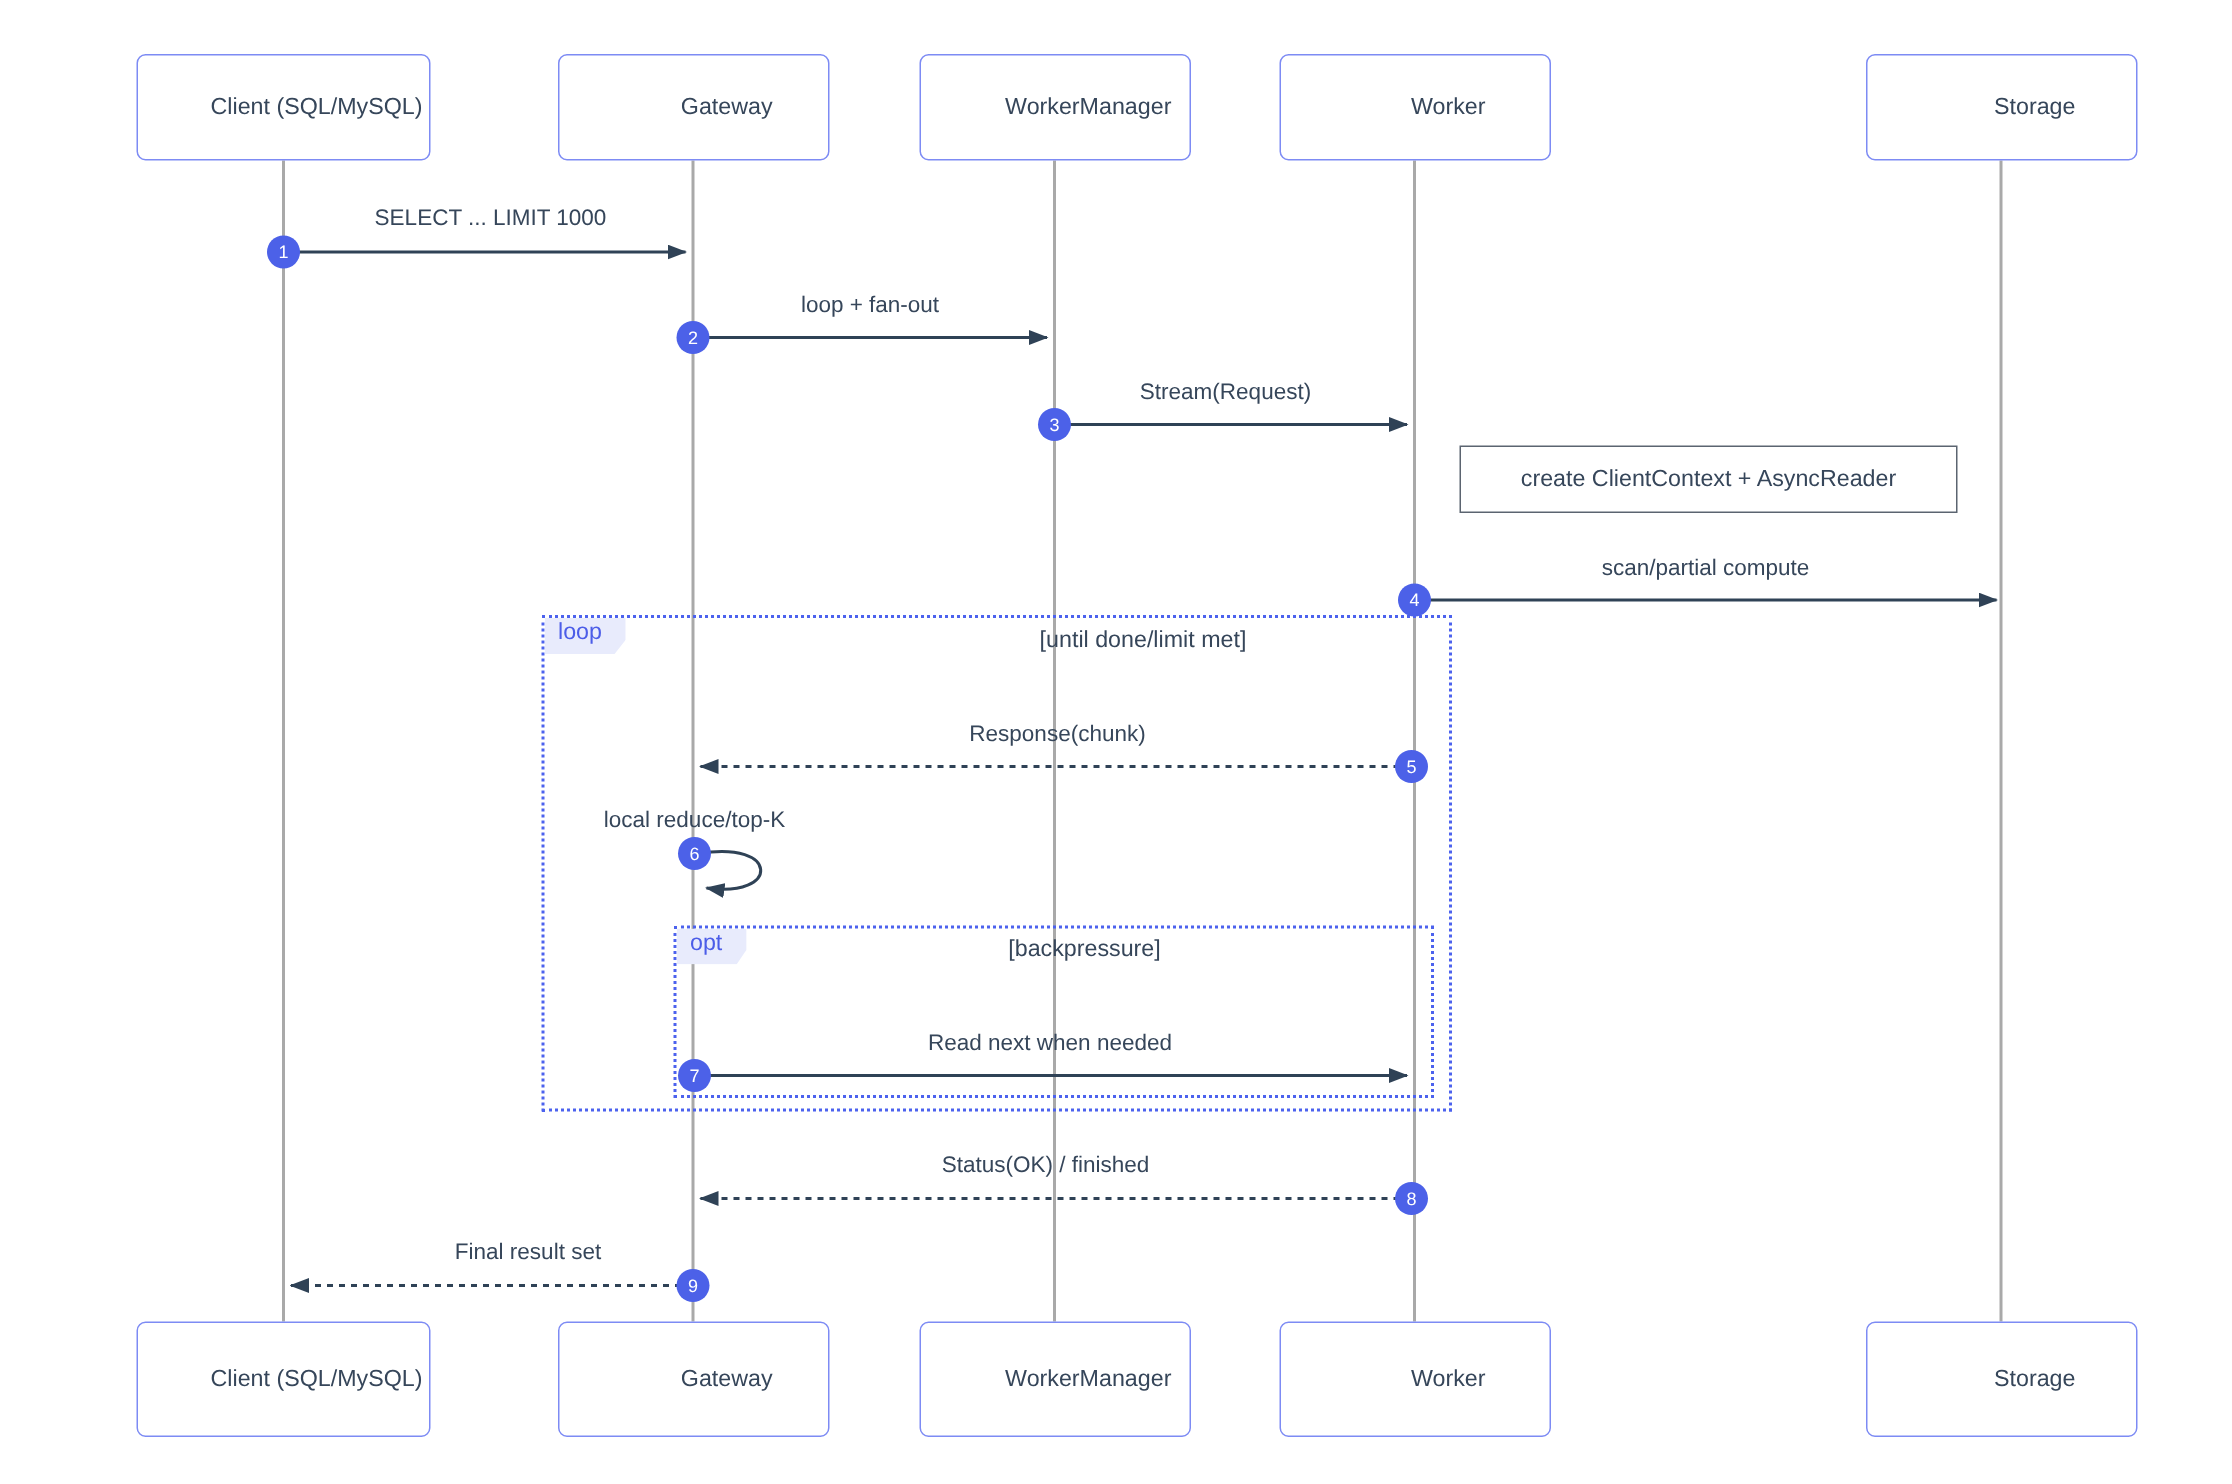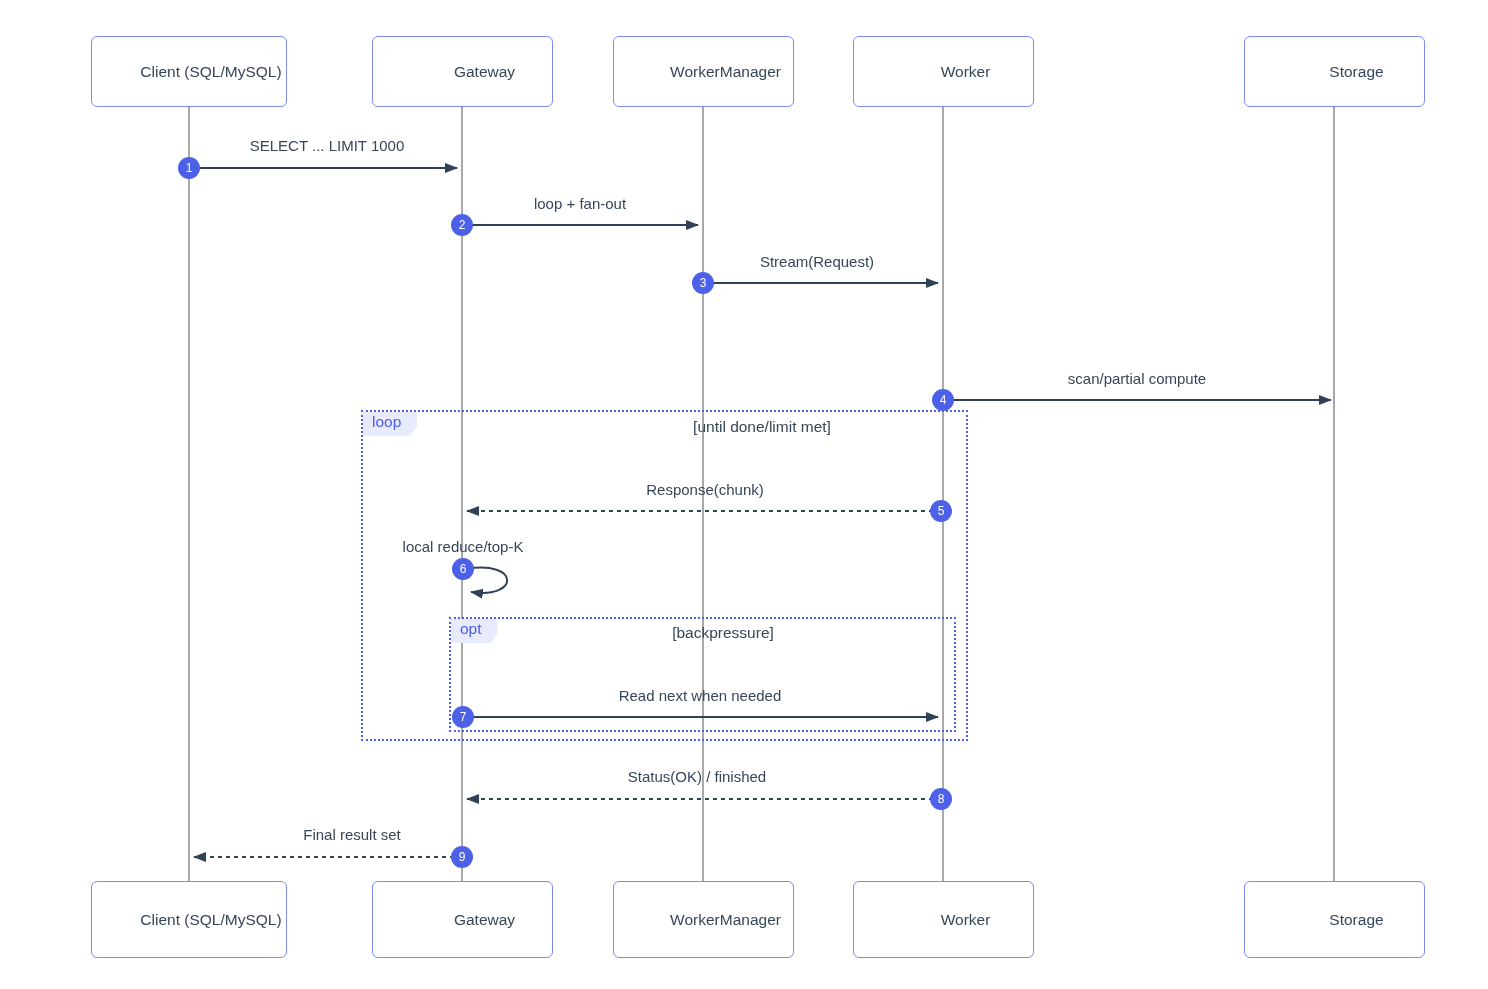--- a/index.html
+++ b/index.html
@@ -83,20 +83,23 @@
     </div>
 
   <div class="frame" style="left:361px;top:410px;width:607px;height:331px;"></div>
   <div class="frame-label" style="left:363px;top:412px;">loop</div>
   <div class="guard" style="left:722px;top:418px;margin-left:40px;">[until done/limit met]</div>
 
   <div class="frame" style="left:449px;top:617px;width:507px;height:115px;"></div>
   <div class="frame-label" style="left:451px;top:619px;">opt</div>
   <div class="guard" style="left:723px;top:624px;">[backpressure]</div>
 
+  <div class="note" style="left:973px;top:297px;width:332px;height:45px;">
+      <span>create ClientContext + AsyncReader</span>
+    </div>
 
   <svg class="arrows" width="1488" height="989">
     <defs>
       <marker id="ah" markerWidth="13" markerHeight="11" refX="12" refY="5" orient="auto" markerUnits="userSpaceOnUse">
         <path d="M0,0 L13,5 L0,10 z" fill="#2f4256"></path>
       </marker>
     </defs>
     <line x1="189" y1="168" x2="457" y2="168" stroke="#2f4256" stroke-width="2" marker-end="url(#ah)"></line>
     <line x1="462" y1="225" x2="698" y2="225" stroke="#2f4256" stroke-width="2" marker-end="url(#ah)"></line>
     <line x1="703" y1="283" x2="938" y2="283" stroke="#2f4256" stroke-width="2" marker-end="url(#ah)"></line>

